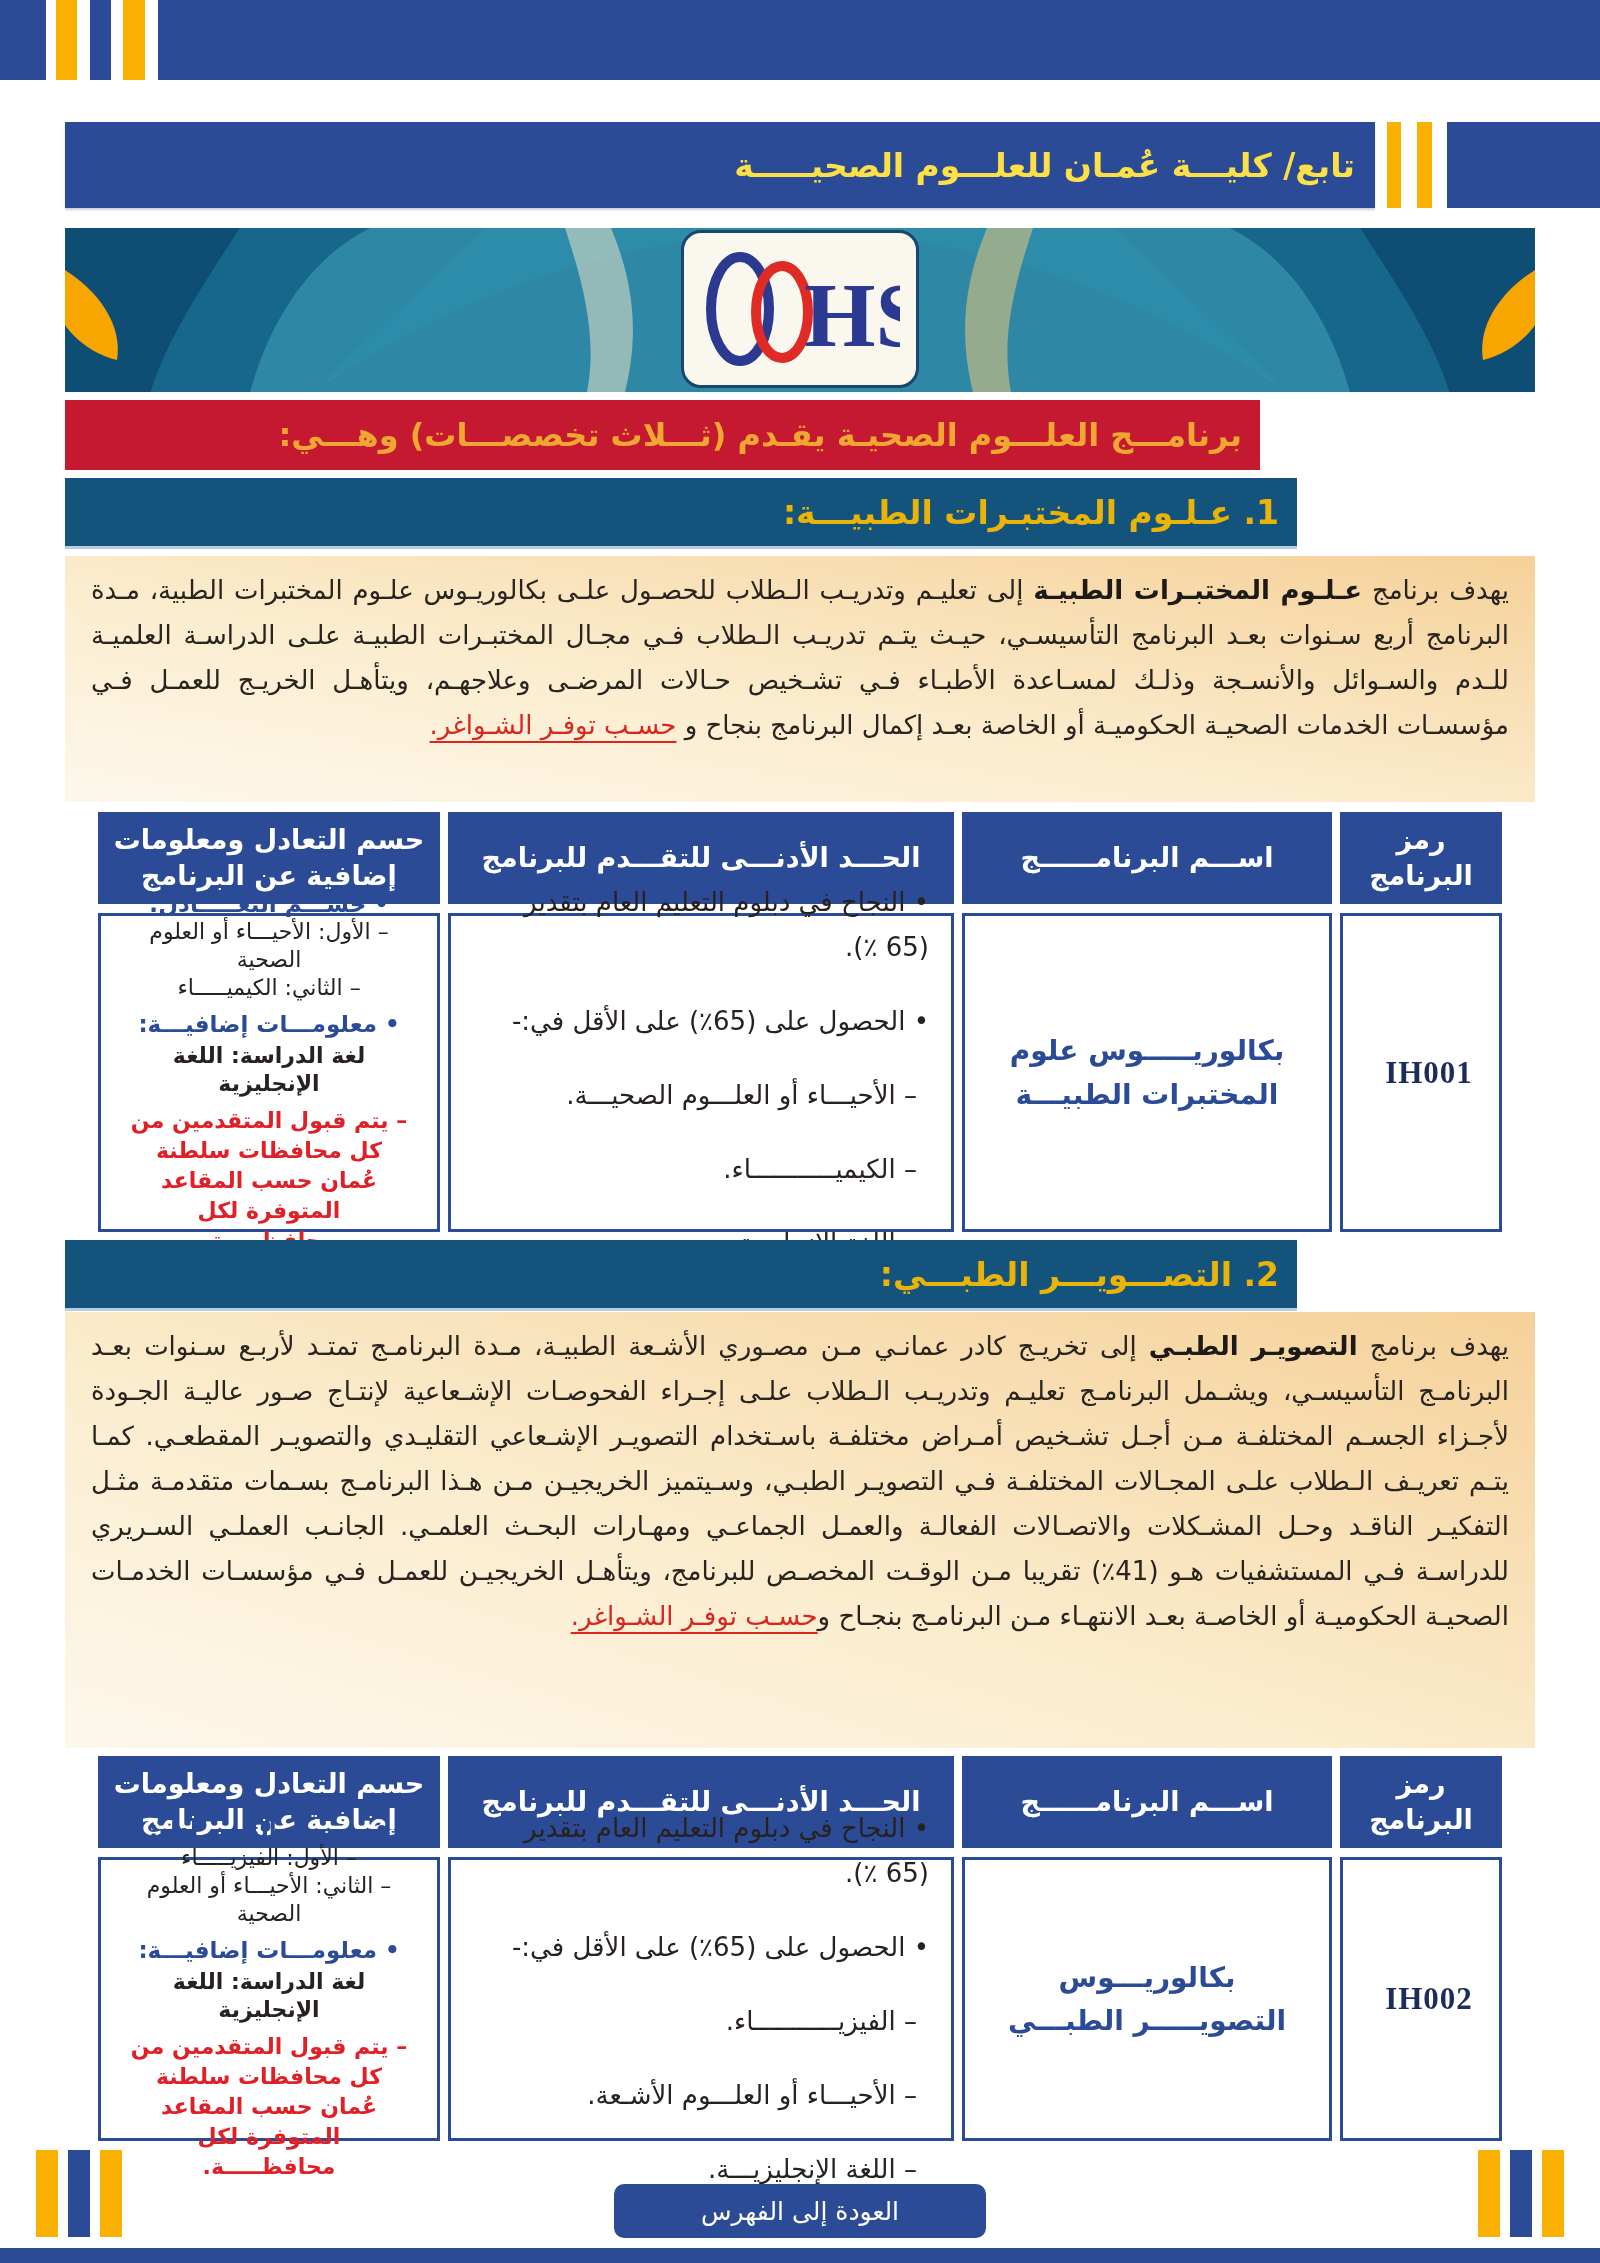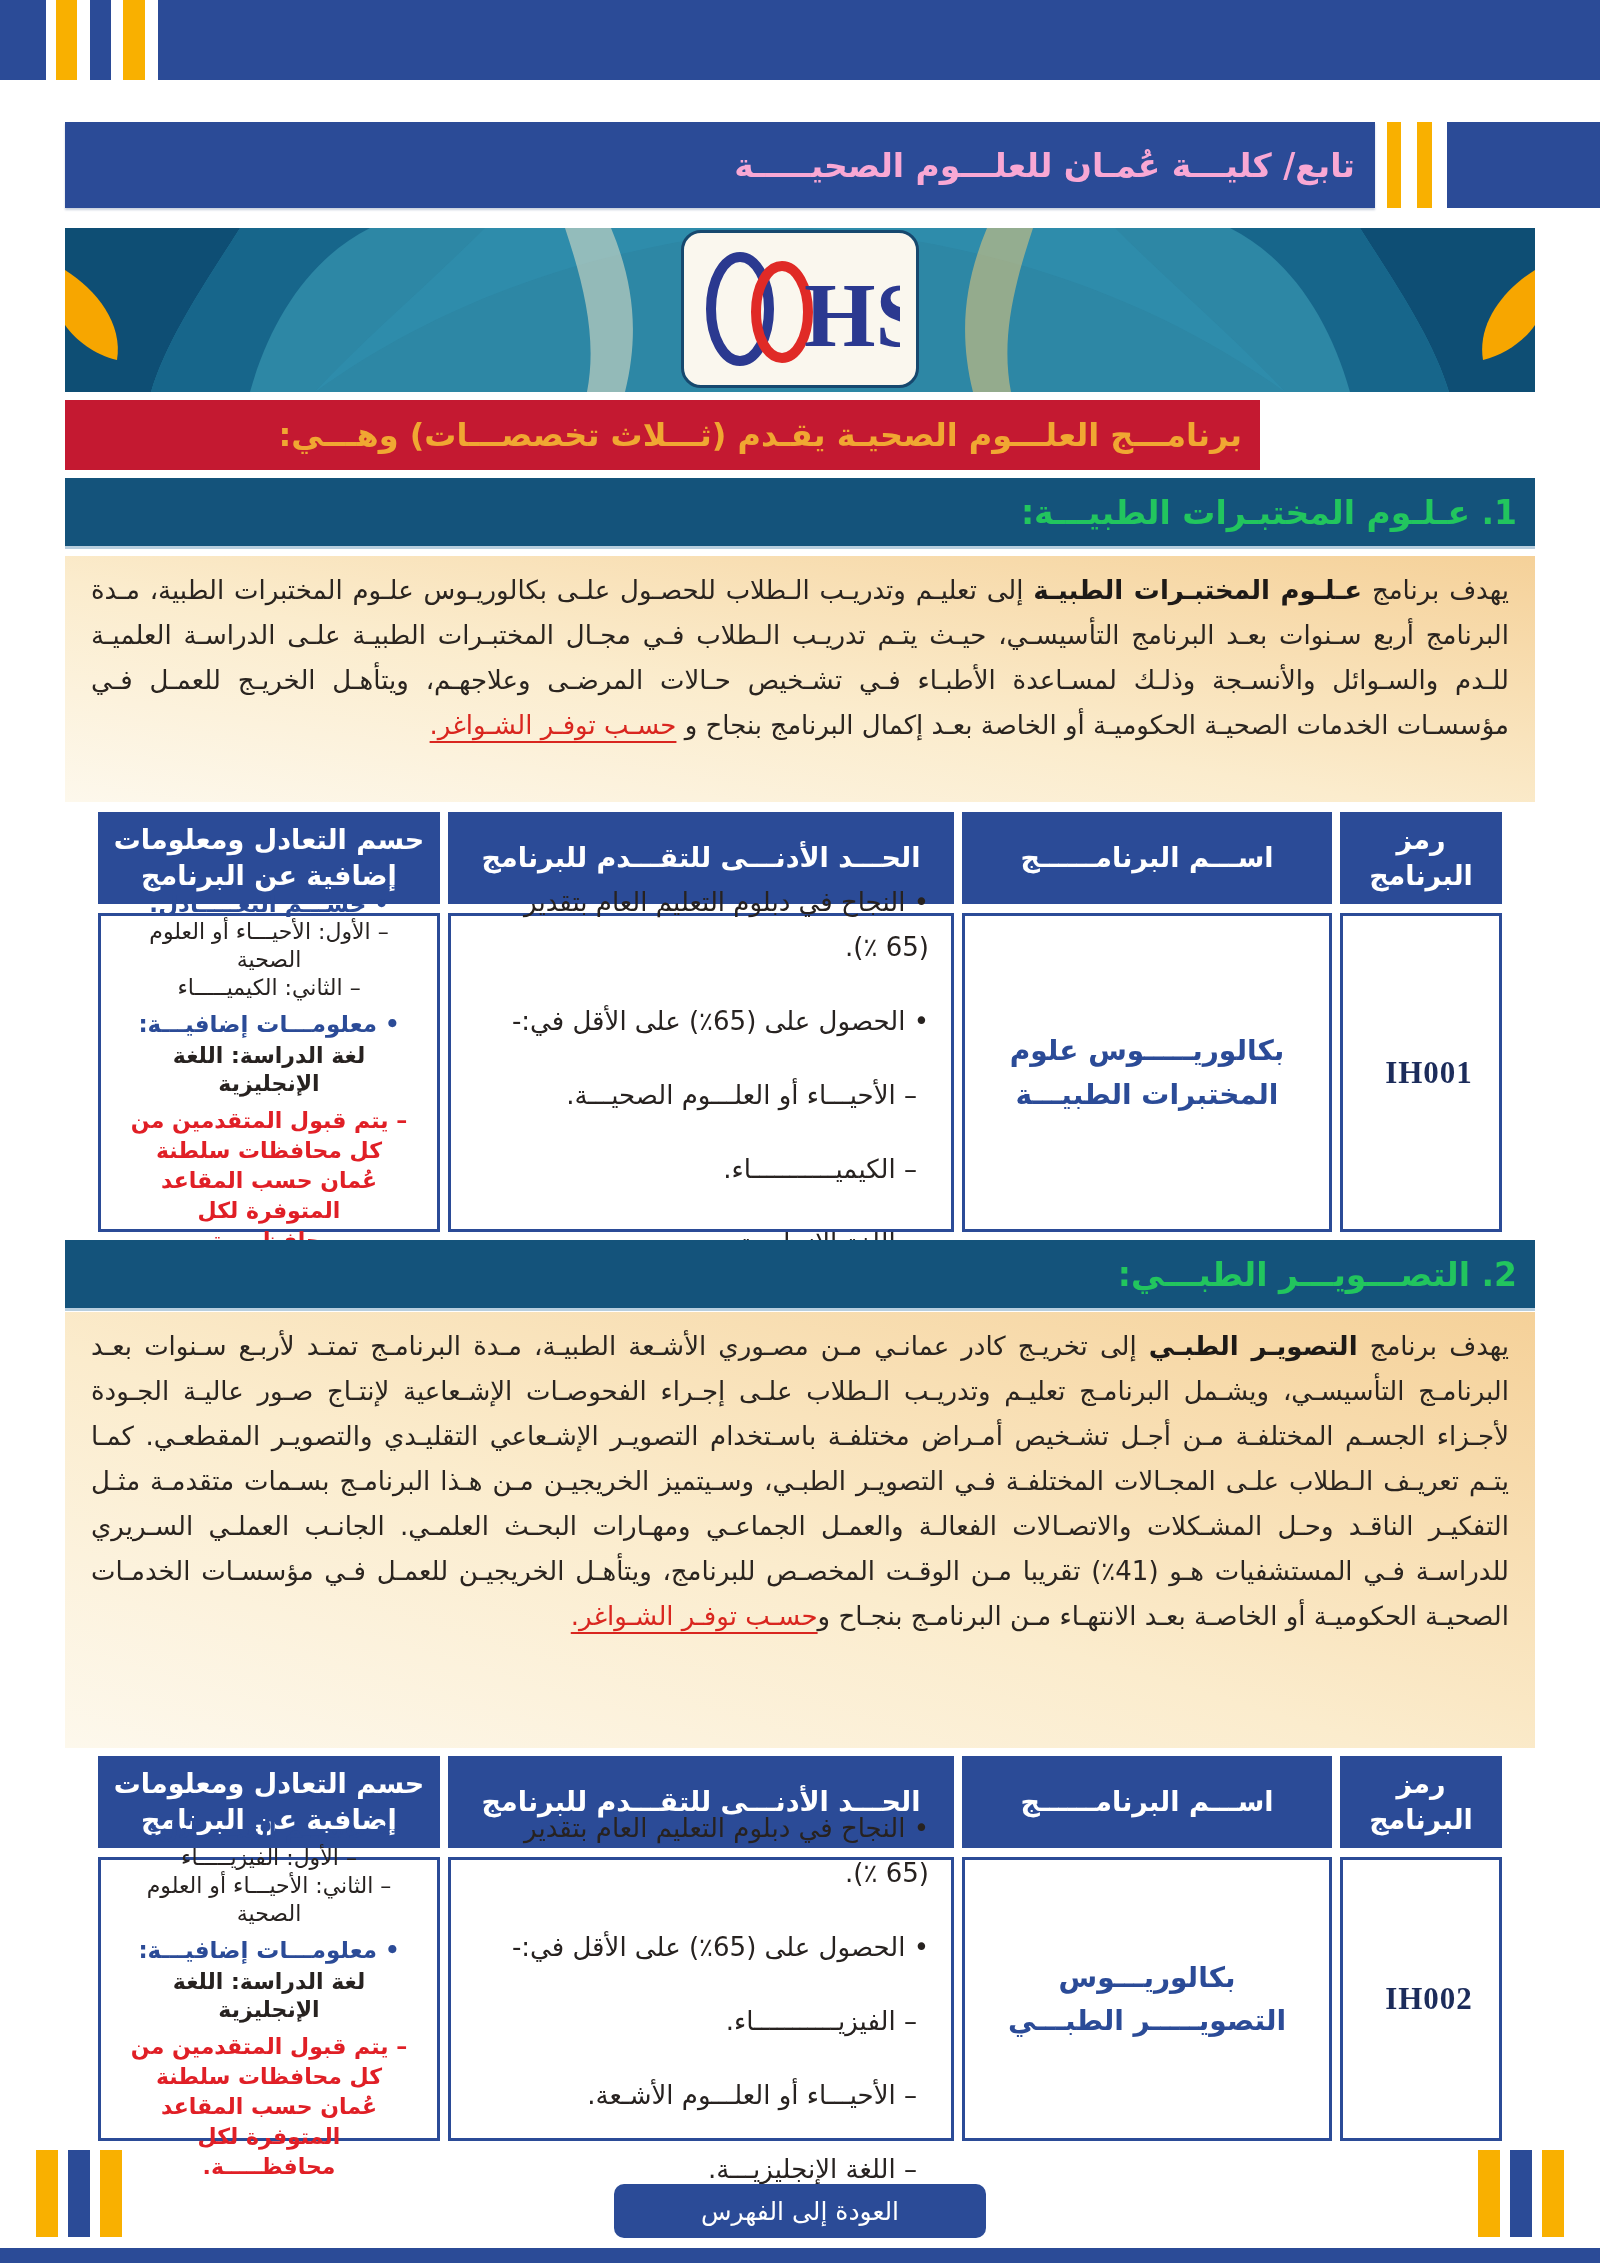--- a/index.html
+++ b/index.html
@@ -10,37 +10,37 @@
   .blue{background:#2b4b97;}
   .gold{background:#f9b000;}
   .deco{position:absolute;top:0;height:80px;}
   .d-b0{left:0;width:46px;}
   .d-g1{left:56px;width:21px;}
   .d-b1{left:90px;width:21px;}
   .d-g2{left:123px;width:22px;}
   .d-bar{left:158px;right:0;}
   
   .hdr{position:absolute;top:122px;height:86px;}
-  .hdr-title{left:65px;width:1310px;background:#2b4b97;color:#f9a8d4;
+  .hdr-title{left:65px;width:1310px;background:#2b4b97;color:#fde047;
              direction:rtl;display:flex;align-items:center;padding:0 20px;box-sizing:border-box;
              font-size:33px;font-weight:bold;letter-spacing:.5px;box-shadow:0 2px 2px rgba(40,70,120,.25);}
   .h-g1{left:1387px;width:14px;}
   .h-g2{left:1417px;width:15px;}
   .h-end{left:1447px;width:153px;background:#2b4b97;}
   
   .banner{position:absolute;top:228px;left:65px;width:1470px;height:164px;}
   .banner svg{display:block;width:100%;height:100%;}
   .logo-card{position:absolute;top:230px;left:681px;width:238px;height:158px;background:#faf7ee;
              border:3px solid #16486e;border-radius:20px;display:flex;align-items:center;justify-content:center;
              box-sizing:border-box;z-index:3;}
   
   .intro-bar{position:absolute;top:400px;left:65px;width:1195px;height:70px;background:#c41931;
              color:#f0a732;font-size:32px;font-weight:bold;direction:rtl;display:flex;align-items:center;
              padding:0 18px;box-sizing:border-box;}
-  .section-bar{position:absolute;left:65px;width:1470px;height:68px;background:#14537b;color:#22c55e;
+  .section-bar{position:absolute;left:65px;width:1232px;height:68px;background:#14537b;color:#eab308;
              font-size:33px;font-weight:bold;direction:rtl;display:flex;align-items:center;
              padding:0 18px;box-sizing:border-box;box-shadow:0 3px 0 rgba(125,165,195,.55);}
   .s1{top:478px;} .s2{top:1240px;}
   
   .para{position:absolute;left:65px;width:1470px;background:linear-gradient(to bottom left,#f5d199 0%,#fbeccd 55%,#fdf8ec 100%);
         direction:rtl;text-align:justify;text-align-last:right;color:#2a241f;font-size:26px;line-height:45px;
         padding:12px 26px;box-sizing:border-box;overflow:hidden;}
   .p1{top:556px;height:246px;}
   .p2{top:1312px;height:436px;}
   .para b{font-weight:bold;color:#1e1a17;}

